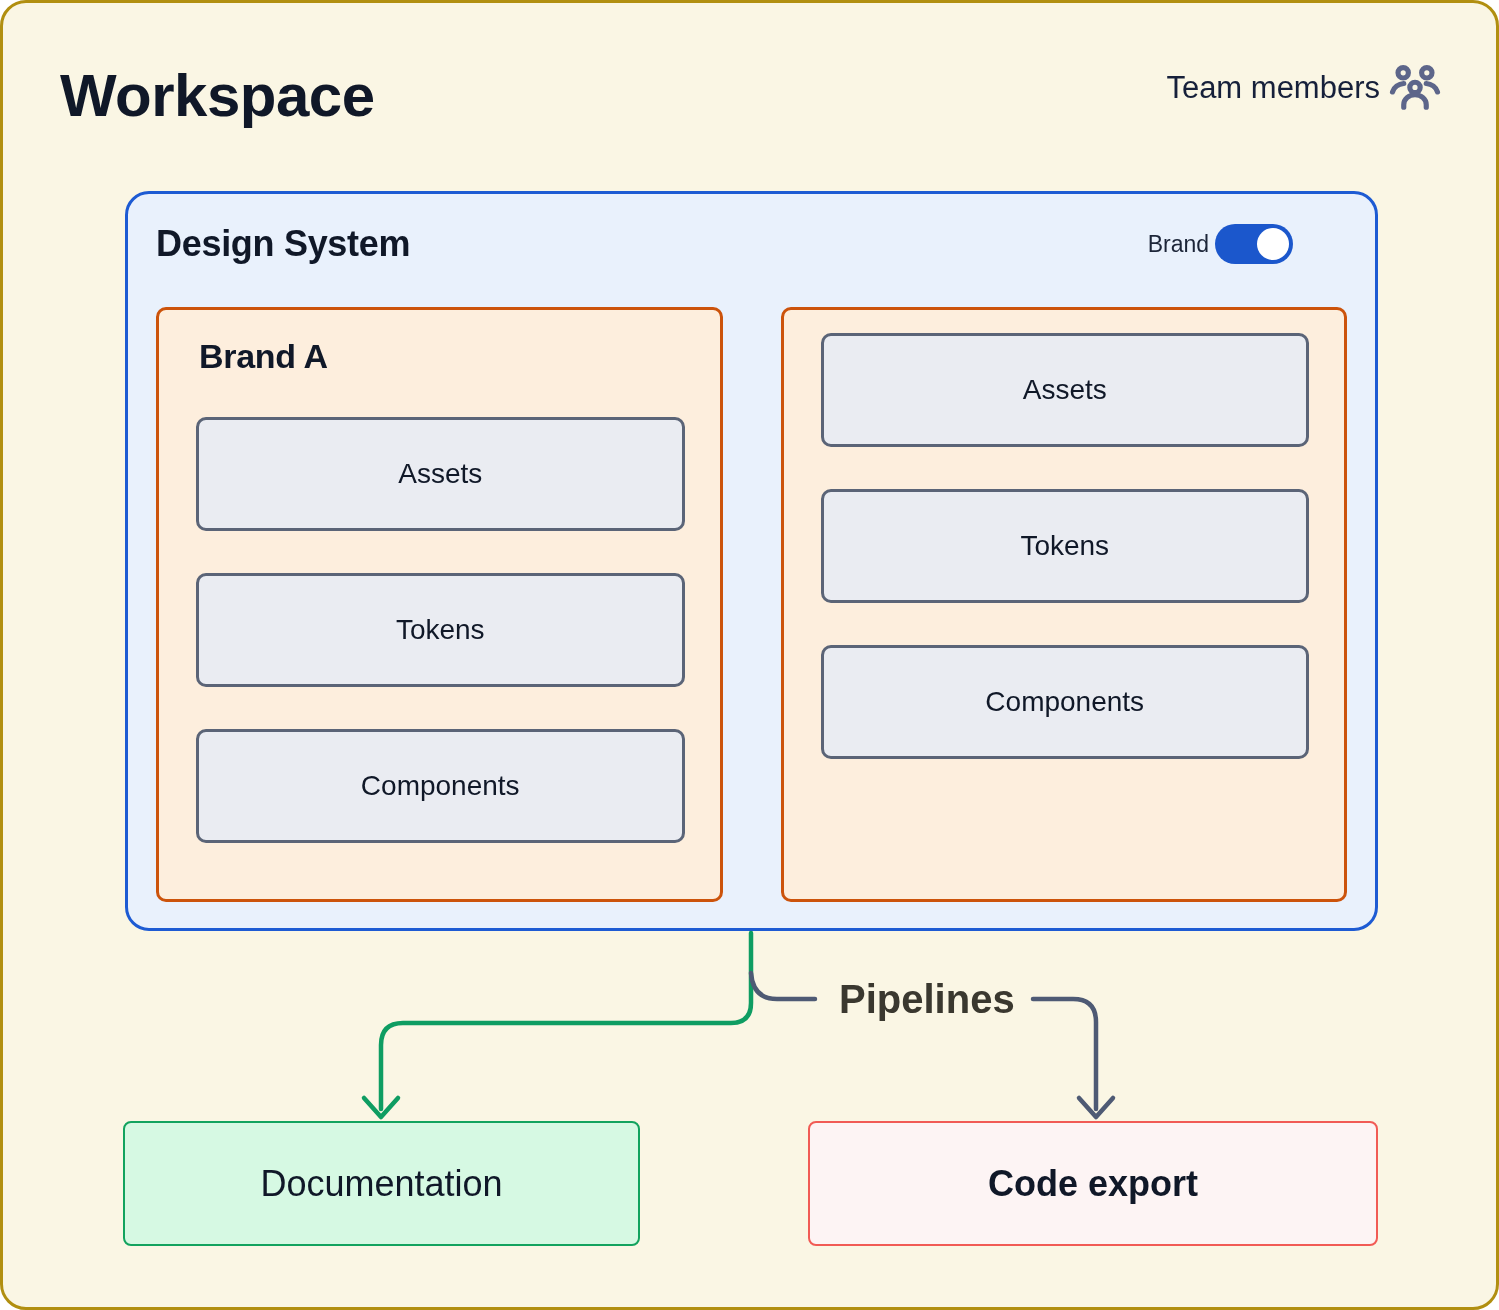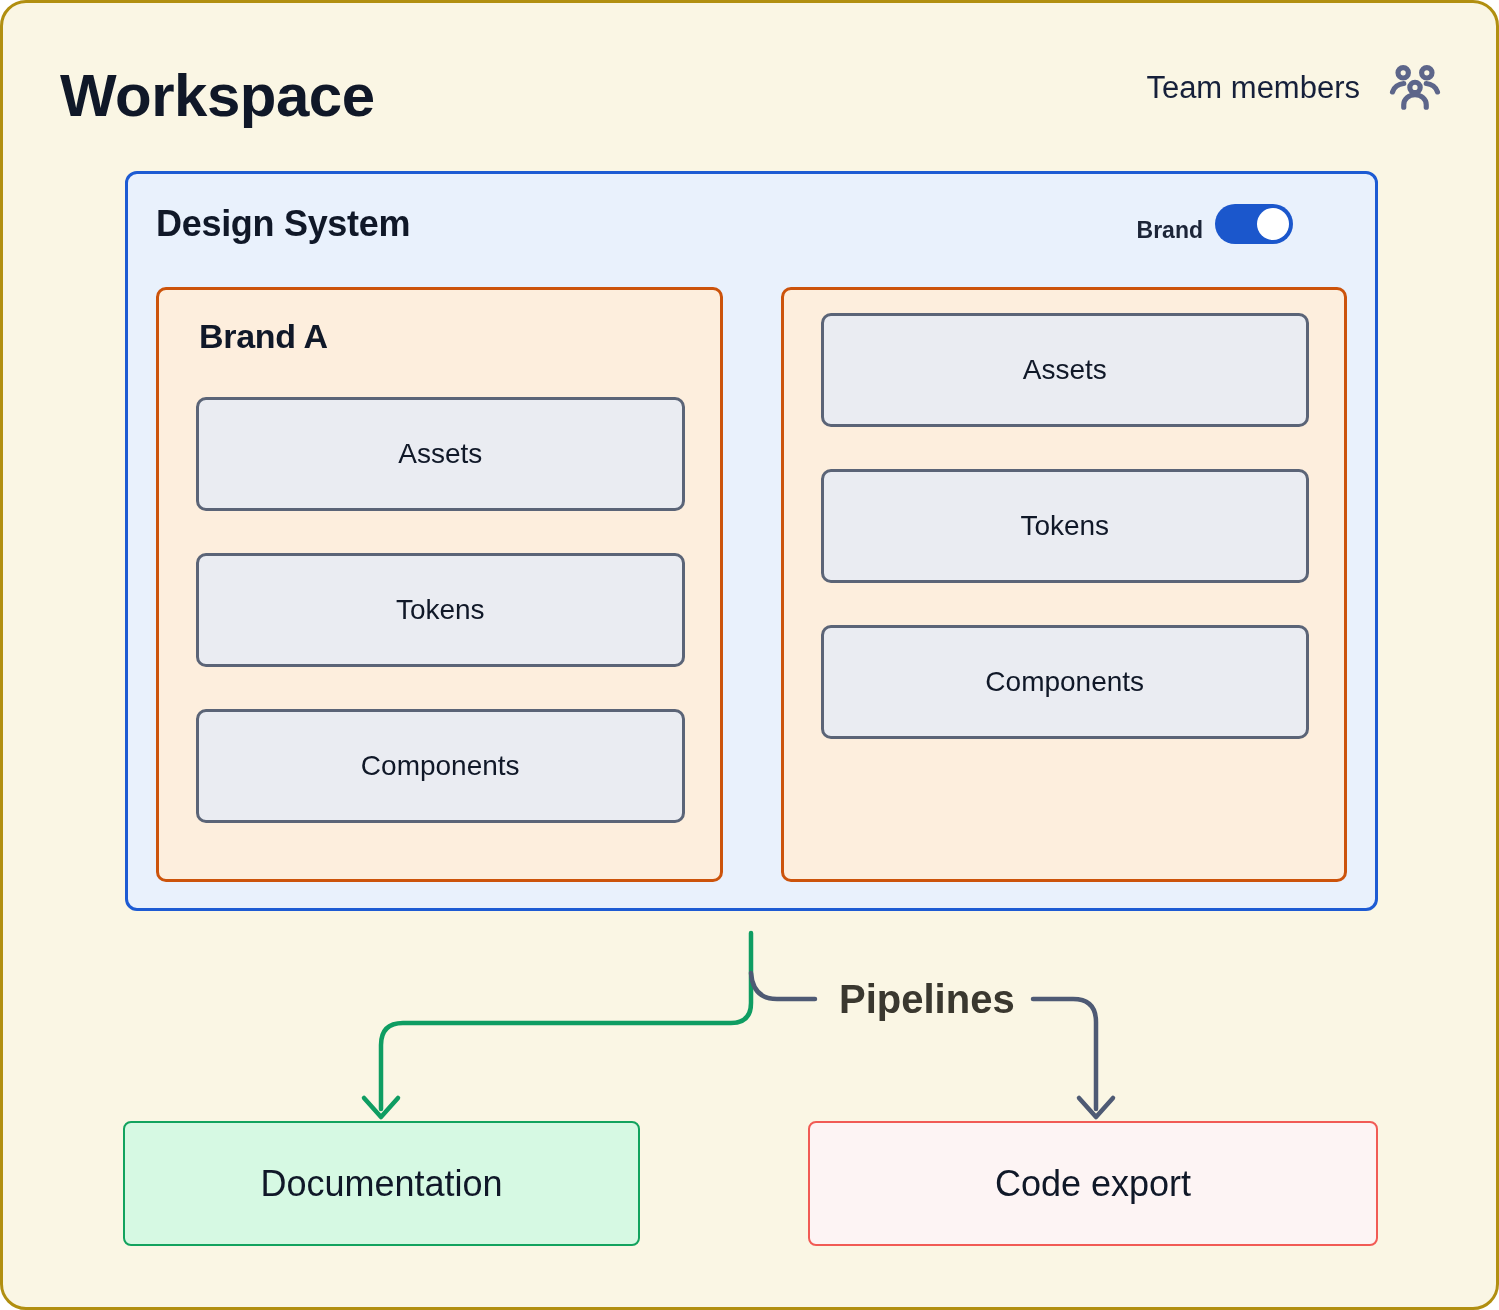--- a/index.html
+++ b/index.html
@@ -34,39 +34,39 @@
     overflow:hidden;
   }
 
   .workspace-title {
     position:absolute; left:57px; top:58px;
     font-size:60px; font-weight:bold; letter-spacing:-0.5px;
   }
 
   .team {
     position:absolute; right:54px; top:58px;
-    display:flex; align-items:center; gap:28px;
+    display:flex; align-items:center; gap:8px;
   }
   .team-label { font-size:31px; color:#16203a; }
   .team-icon-svg { display:block; width:54px; height:54px; }
 
   .design-system {
-    position:absolute; left:122px; top:168px;
+    position:absolute; left:122px; top:188px;
     width:1253px; height:740px;
     background:var(--ds-bg);
     border:3px solid var(--ds-border);
-    border-radius:12px;
+    border-radius:24px;
     padding:24px 28px 11px 28px;
   }
   .ds-header {
     display:flex; justify-content:space-between; align-items:center;
     height:52px;
   }
   .ds-title { font-size:36px; font-weight:bold; letter-spacing:-0.3px; }
-  .toggle-group { display:flex; align-items:flex-end; gap:12px; margin-right:54px;font-weight:bold; }
+  .toggle-group { display:flex; align-items:center; gap:6px; margin-right:54px; }
   .toggle-label { font-size:23px; color:#1c2538; }
   .toggle {
     position:relative; width:78px; height:40px; border-radius:20px;
     background:var(--toggle-on); cursor:pointer;
   }
   .toggle-knob {
     position:absolute; top:4px; right:4px; width:32px; height:32px;
     border-radius:50%; background:#ffffff;
   }
 
@@ -113,20 +113,21 @@
   }
   .doc-box {
     left:120px; width:517px;
     background:var(--doc-bg);
     border:2.5px solid var(--doc-border);
   }
   .code-box {
     left:805px; width:570px;
     background:var(--code-bg);
     border:2.5px solid var(--code-border);
+    font-weight:bold;
   }
 </style>
 </head>
 <body>
 
 <div class="canvas">
 
   <div class="workspace-title">Workspace</div>
 
   <div class="team">

